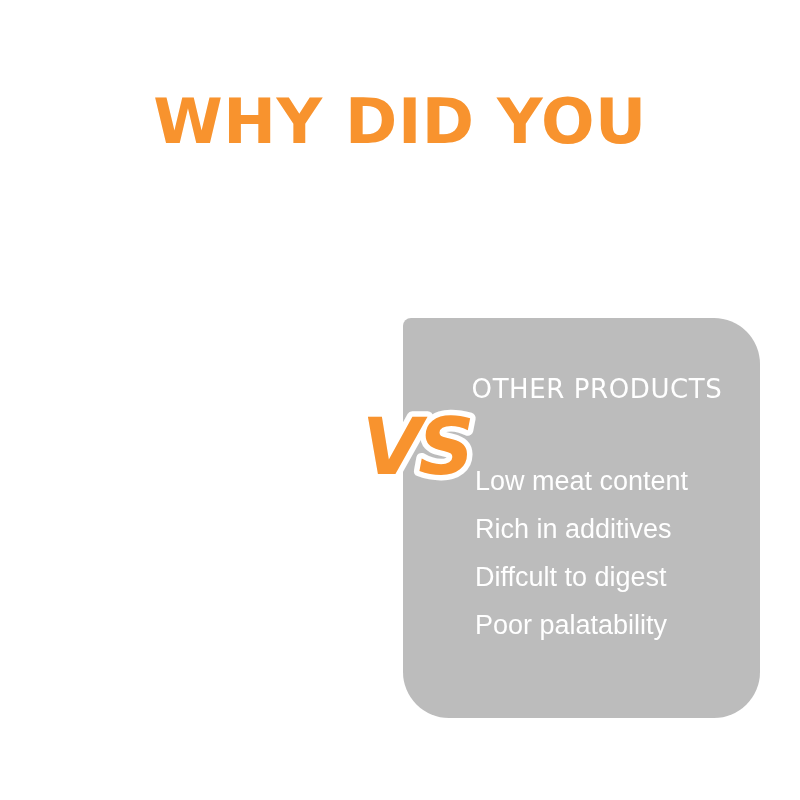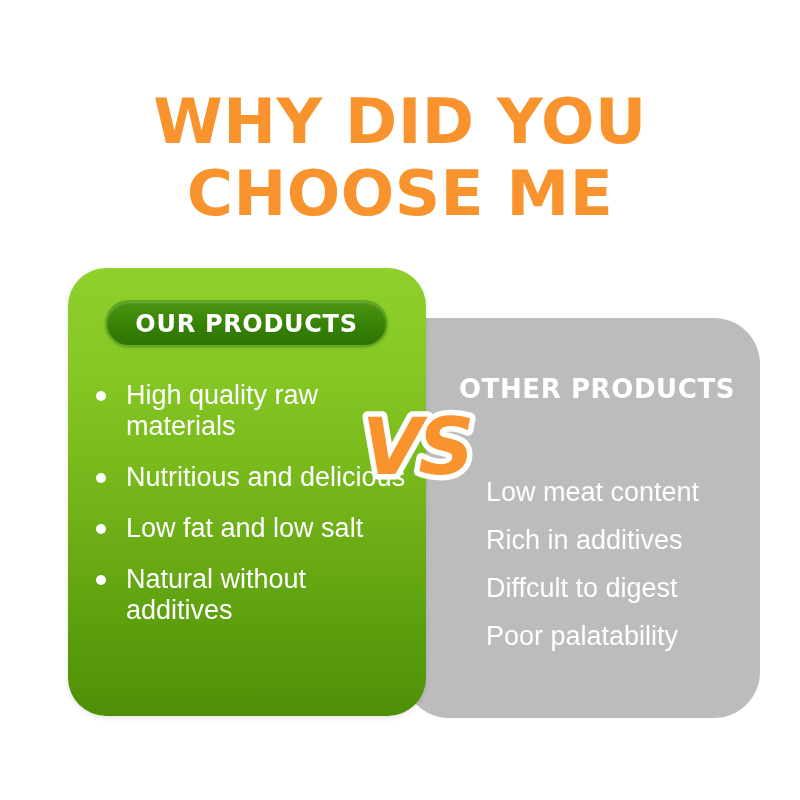--- a/index.html
+++ b/index.html
@@ -54,31 +54,31 @@
     z-index: 1;
   }
   .gray-title {
     position: absolute;
     left: 31px;
     top: 56px;
     width: 326px;
     text-align: center;
     color: #ffffff;
     font-size: 26px;
-    font-weight: 700;
+    font-weight: 400;
     letter-spacing: 0.6px;
     font-family: "DejaVu Sans", "Liberation Sans", sans-serif;
   }
   .gray-list {
     position: absolute;
     left: 67px;
     top: 143px;
     width: 280px;
     list-style: none;
-    margin: 16px;
+    margin: 5px;
     padding: 0;
   }
   .gray-list li {
     color: #ffffff;
     font-size: 27px;
     line-height: 30px;
     margin-bottom: 18px;
     white-space: nowrap;
     font-family: "Liberation Sans", "DejaVu Sans", sans-serif;
   }
@@ -193,44 +193,32 @@
     fill: #F8932E;
   }
 </style>
 </head>
 <body>
 
 <div class="canvas">
 
   <div class="title-block">
     <span class="title-line">WHY DID YOU</span>
-    <span class="title-line">CHOOSE ME</span>
   </div>
 
   <div class="gray-card">
     <div class="gray-title">OTHER PRODUCTS</div>
     <ul class="gray-list">
       <li>Low meat content</li>
       <li>Rich in additives</li>
       <li>Diffcult to digest</li>
       <li>Poor palatability</li>
     </ul>
   </div>
 
-  <div class="green-card">
-    <div class="pill">
-      <span class="pill-label">OUR PRODUCTS</span>
-    </div>
-    <ul class="green-list">
-      <li>High quality raw materials</li>
-      <li>Nutritious and delicious</li>
-      <li>Low fat and low salt</li>
-      <li>Natural without additives</li>
-    </ul>
-  </div>
 
   <div class="vs-badge">
     <svg viewBox="0 0 110 120" xmlns="http://www.w3.org/2000/svg">
       <text class="vs-text vs-stroke" x="4" y="88">VS</text>
       <text class="vs-text vs-fill" x="4" y="88">VS</text>
     </svg>
   </div>
 
 </div>
 

